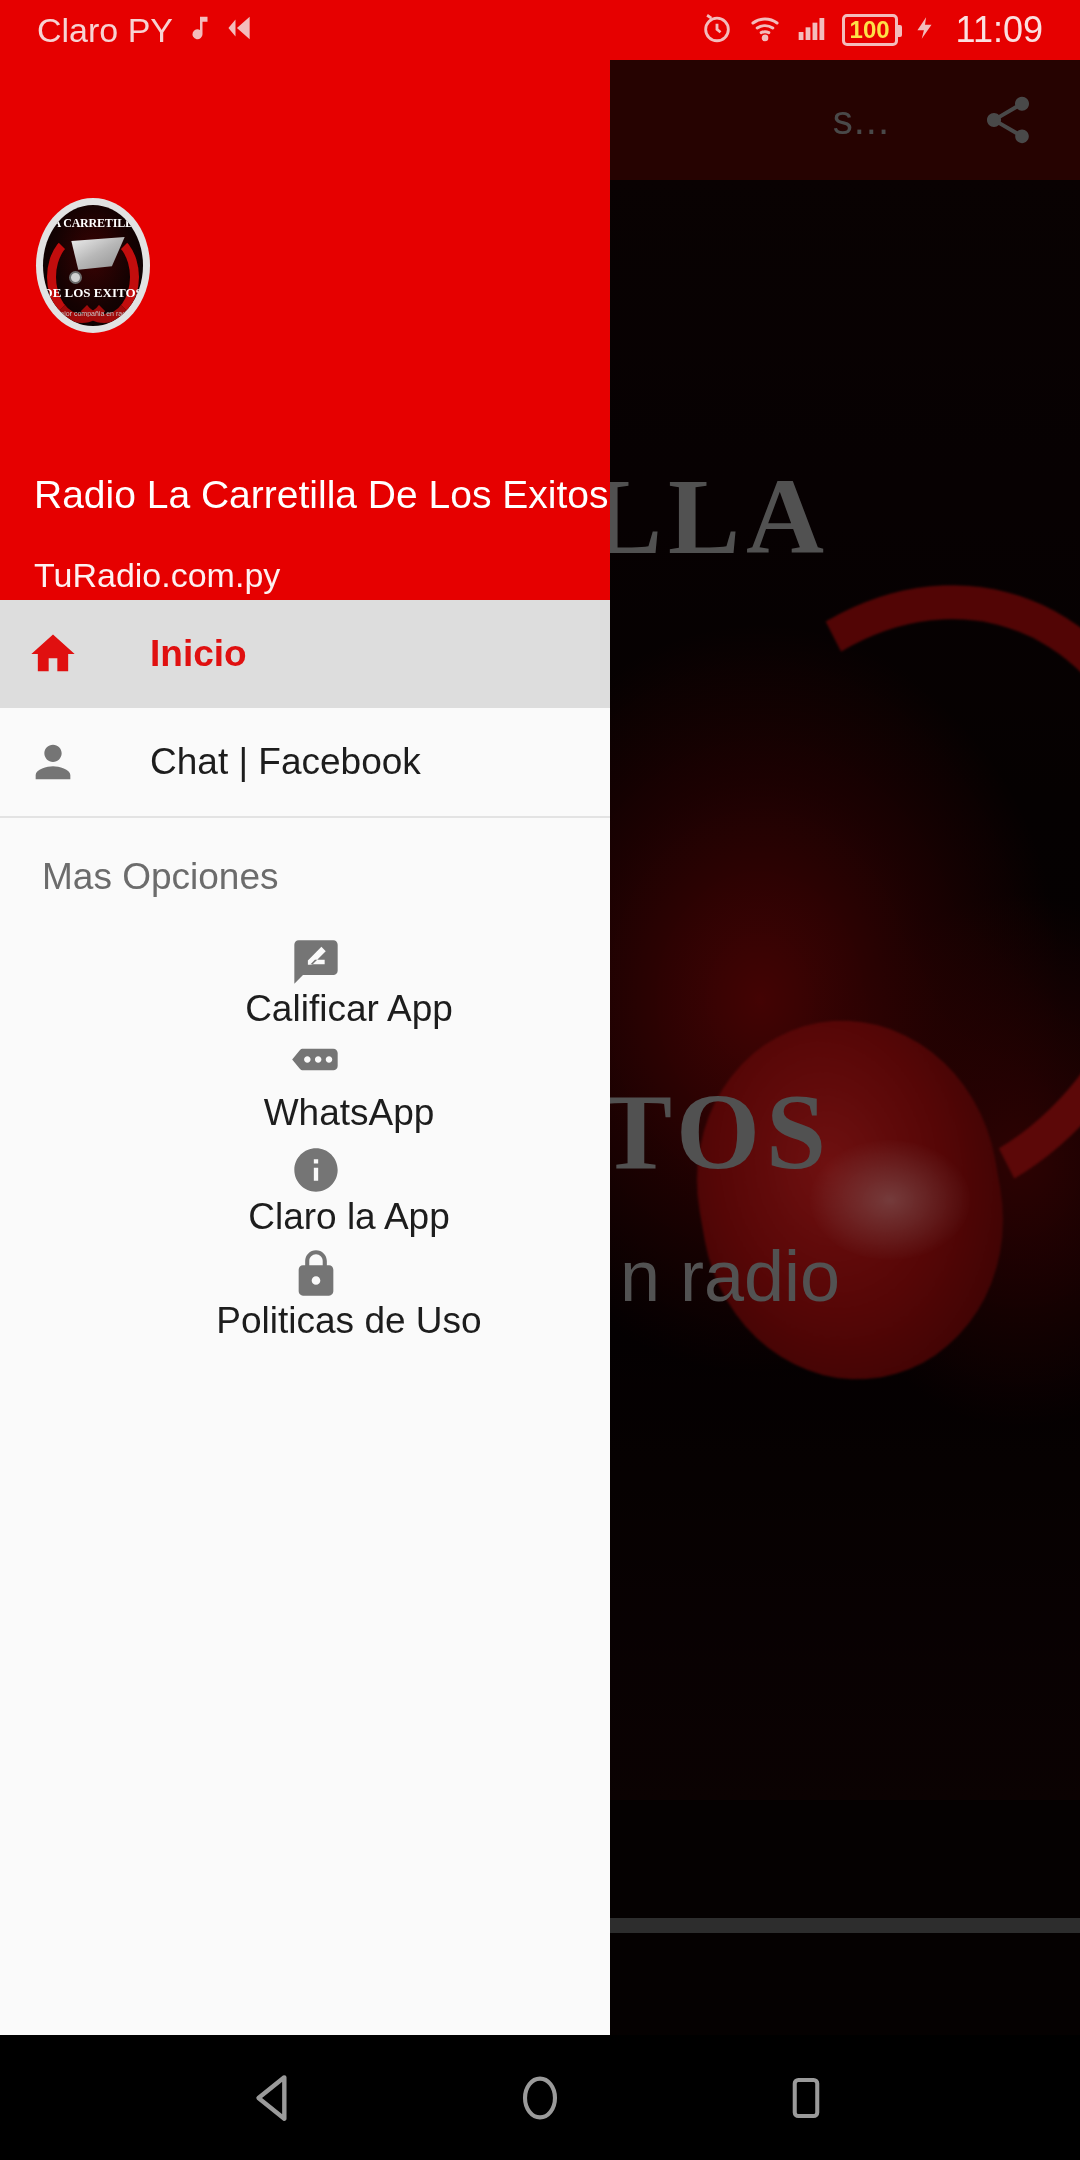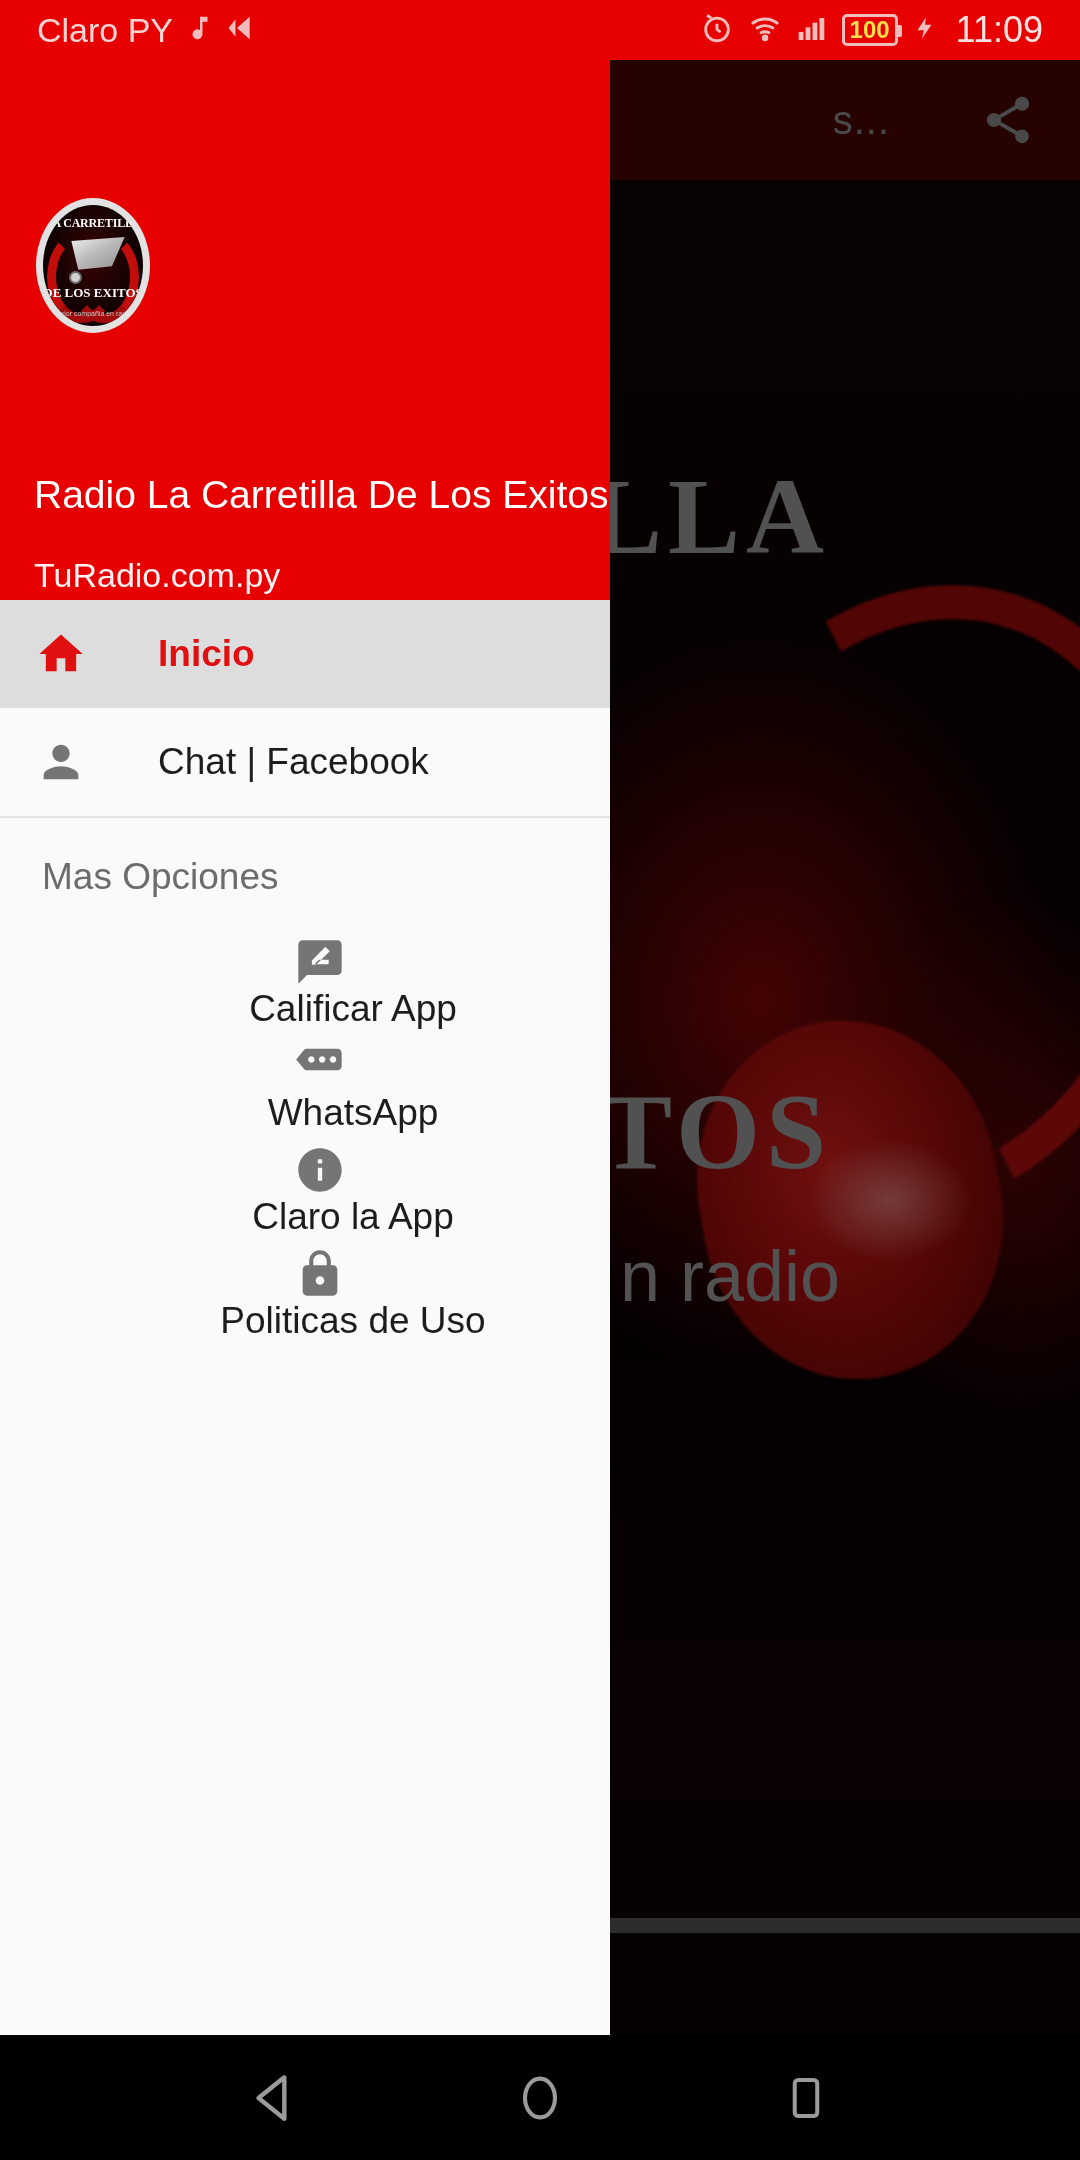--- a/index.html
+++ b/index.html
@@ -150,21 +150,21 @@
     position:absolute; left:34px; top:473px;
     color:#ffffff; font-size:39px; white-space:nowrap;
   }
   #drawer-subtitle {
     position:absolute; left:34px; top:556px;
     color:#fdf0f0; font-size:34px; white-space:nowrap;
   }
 
   .nav-item {
     height:108px; display:flex; align-items:center;
-    padding-left:30px; background:#fafafa; cursor:pointer;
+    padding-left:22px; background:#fafafa; cursor:pointer;
   }
   .nav-item.selected { background:#dddddd; }
   .nav-icon {
     width:62px; min-width:62px; display:flex;
     align-items:center; justify-content:center;
   }
   .nav-label {
     margin-left:66px; font-size:37px; color:#1d1d1d; white-space:nowrap;
   }
   .nav-item.selected .nav-label { color:#e01010; font-weight:bold; }

